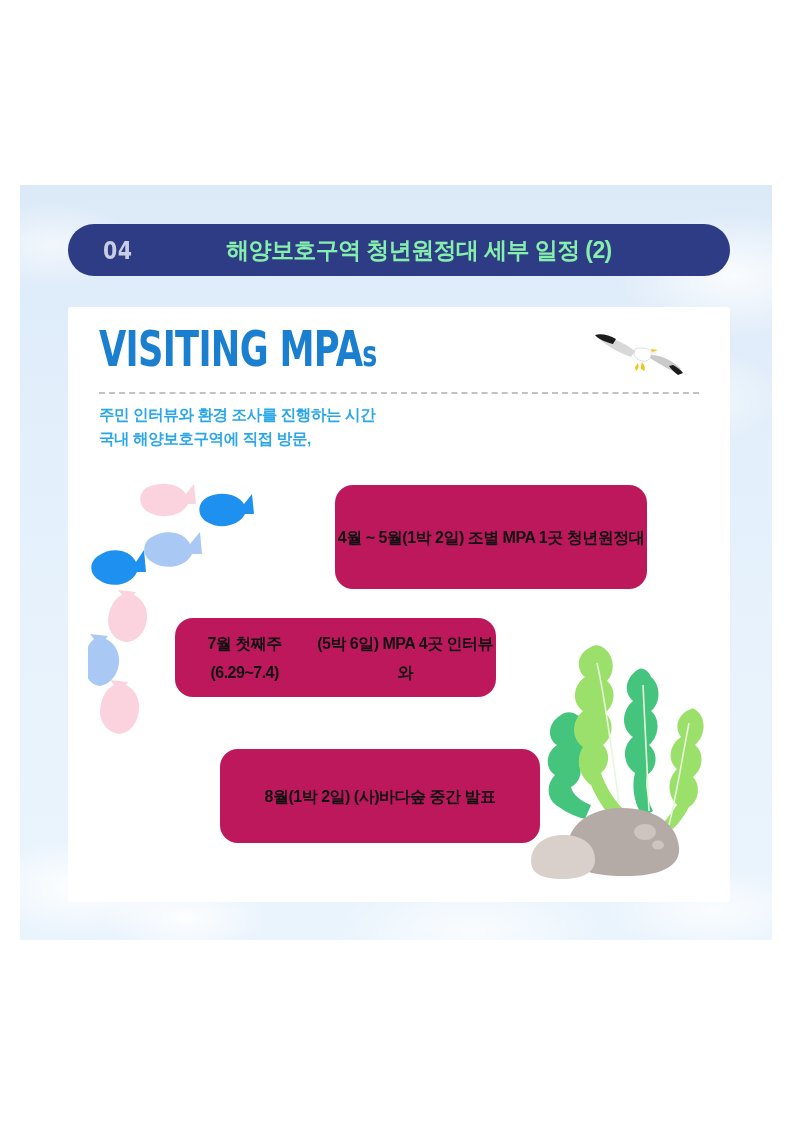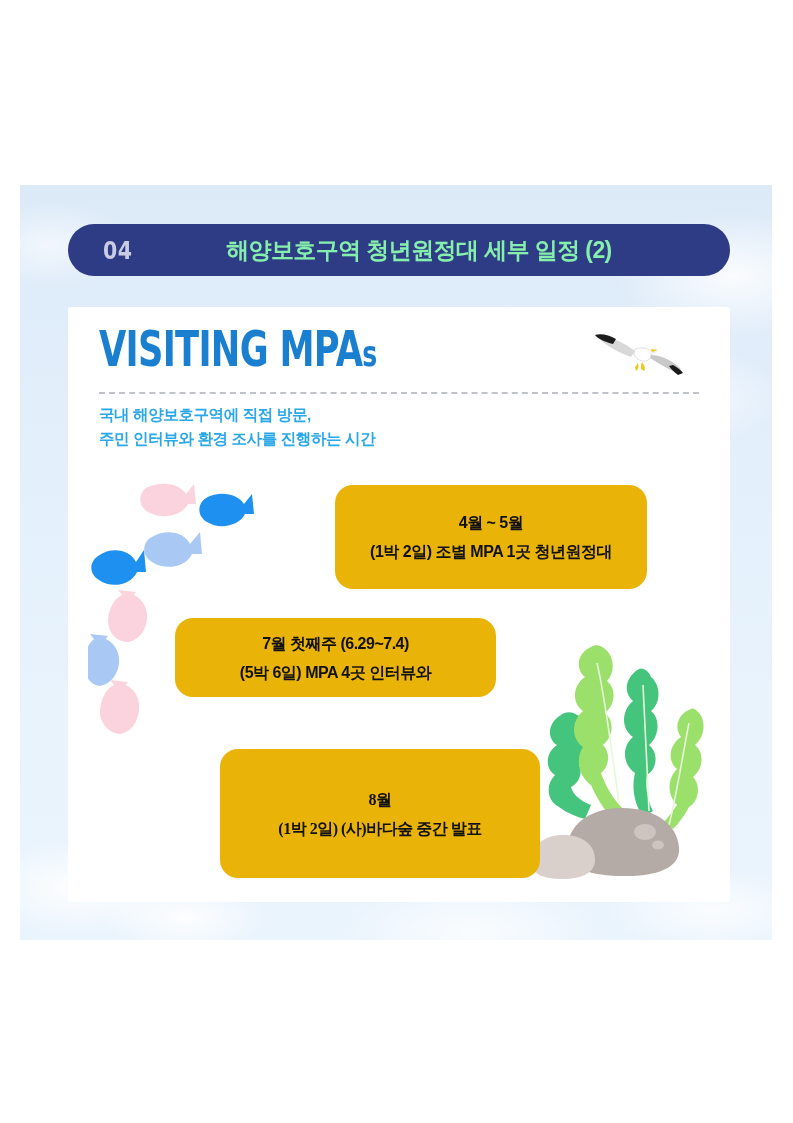--- a/index.html
+++ b/index.html
@@ -119,36 +119,36 @@
     position: absolute;
     left: 521px;
     top: 12px;
     width: 98px;
     height: 72px;
   }
 
   
   .schedule-card {
     position: absolute;
-    background: #eab308;
+    background: #be185d;
     border-radius: 18px;
     display: flex;
-    flex-direction: column;
+    flex-direction: row;
     align-items: center;
     justify-content: center;
     color: #111111;
     font-size: 16px;
     font-weight: bold;
     letter-spacing: -0.5px;
     line-height: 29px;
     text-align: center;
   }
   #schedule-card-1 { left: 267px; top: 178px; width: 312px; height: 104px; }
   #schedule-card-2 { left: 107px; top: 311px; width: 321px; height: 79px; }
-  #schedule-card-3 { left: 152px; top: 442px; width: 320px; height: 129px; font-family: Liberation Serif, serif; }
+  #schedule-card-3 { left: 152px; top: 442px; width: 320px; height: 94px; }
 
   
   #fish-school {
     position: absolute;
     left: 20px;
     top: 165px;
     width: 185px;
     height: 270px;
   }
 
@@ -171,22 +171,22 @@
   <div id="header-title">해양보호구역 청년원정대 세부 일정 (2)</div>
 </div>
 
 <div id="content-card">
 
   <div id="visiting-heading"><span>VISITING MPA</span><span class="small-s">s</span></div>
 
   <div id="heading-divider"></div>
 
   <div id="subtitle">
+    <div>주민 인터뷰와 환경 조사를 진행하는 시간</div>
     <div>국내 해양보호구역에 직접 방문,</div>
-    <div>주민 인터뷰와 환경 조사를 진행하는 시간</div>
   </div>
 
   <svg id="seagull" viewBox="0 0 98 72">
     <path d="M8 18 C20 16 36 24 46 32 L42 38 C30 34 16 26 8 18 Z" fill="#d8d8d8"></path>
     <path d="M6 16 C12 14 20 16 27 20 L24 25 C16 23 9 20 6 16 Z" fill="#1c1c1c"></path>
     <path d="M46 30 C52 28 58 29 62 32 C64 36 62 40 57 42 C51 43 46 39 45 35 Z" fill="#ffffff" stroke="#d5d5d5" stroke-width="0.8"></path>
     <path d="M60 31 C64 30 67 31 68 33 C67 35 64 36 61 35 Z" fill="#f2f2f2"></path>
     <path d="M62 30 L69 31 L63 33 Z" fill="#f2c617"></path>
     <path d="M62 36 C72 36 84 42 92 50 L88 54 C78 50 68 43 61 39 Z" fill="#c9c9c9"></path>
     <path d="M84 46 C88 48 92 51 94 54 L89 56 C85 53 82 50 80 47 Z" fill="#1c1c1c"></path>

